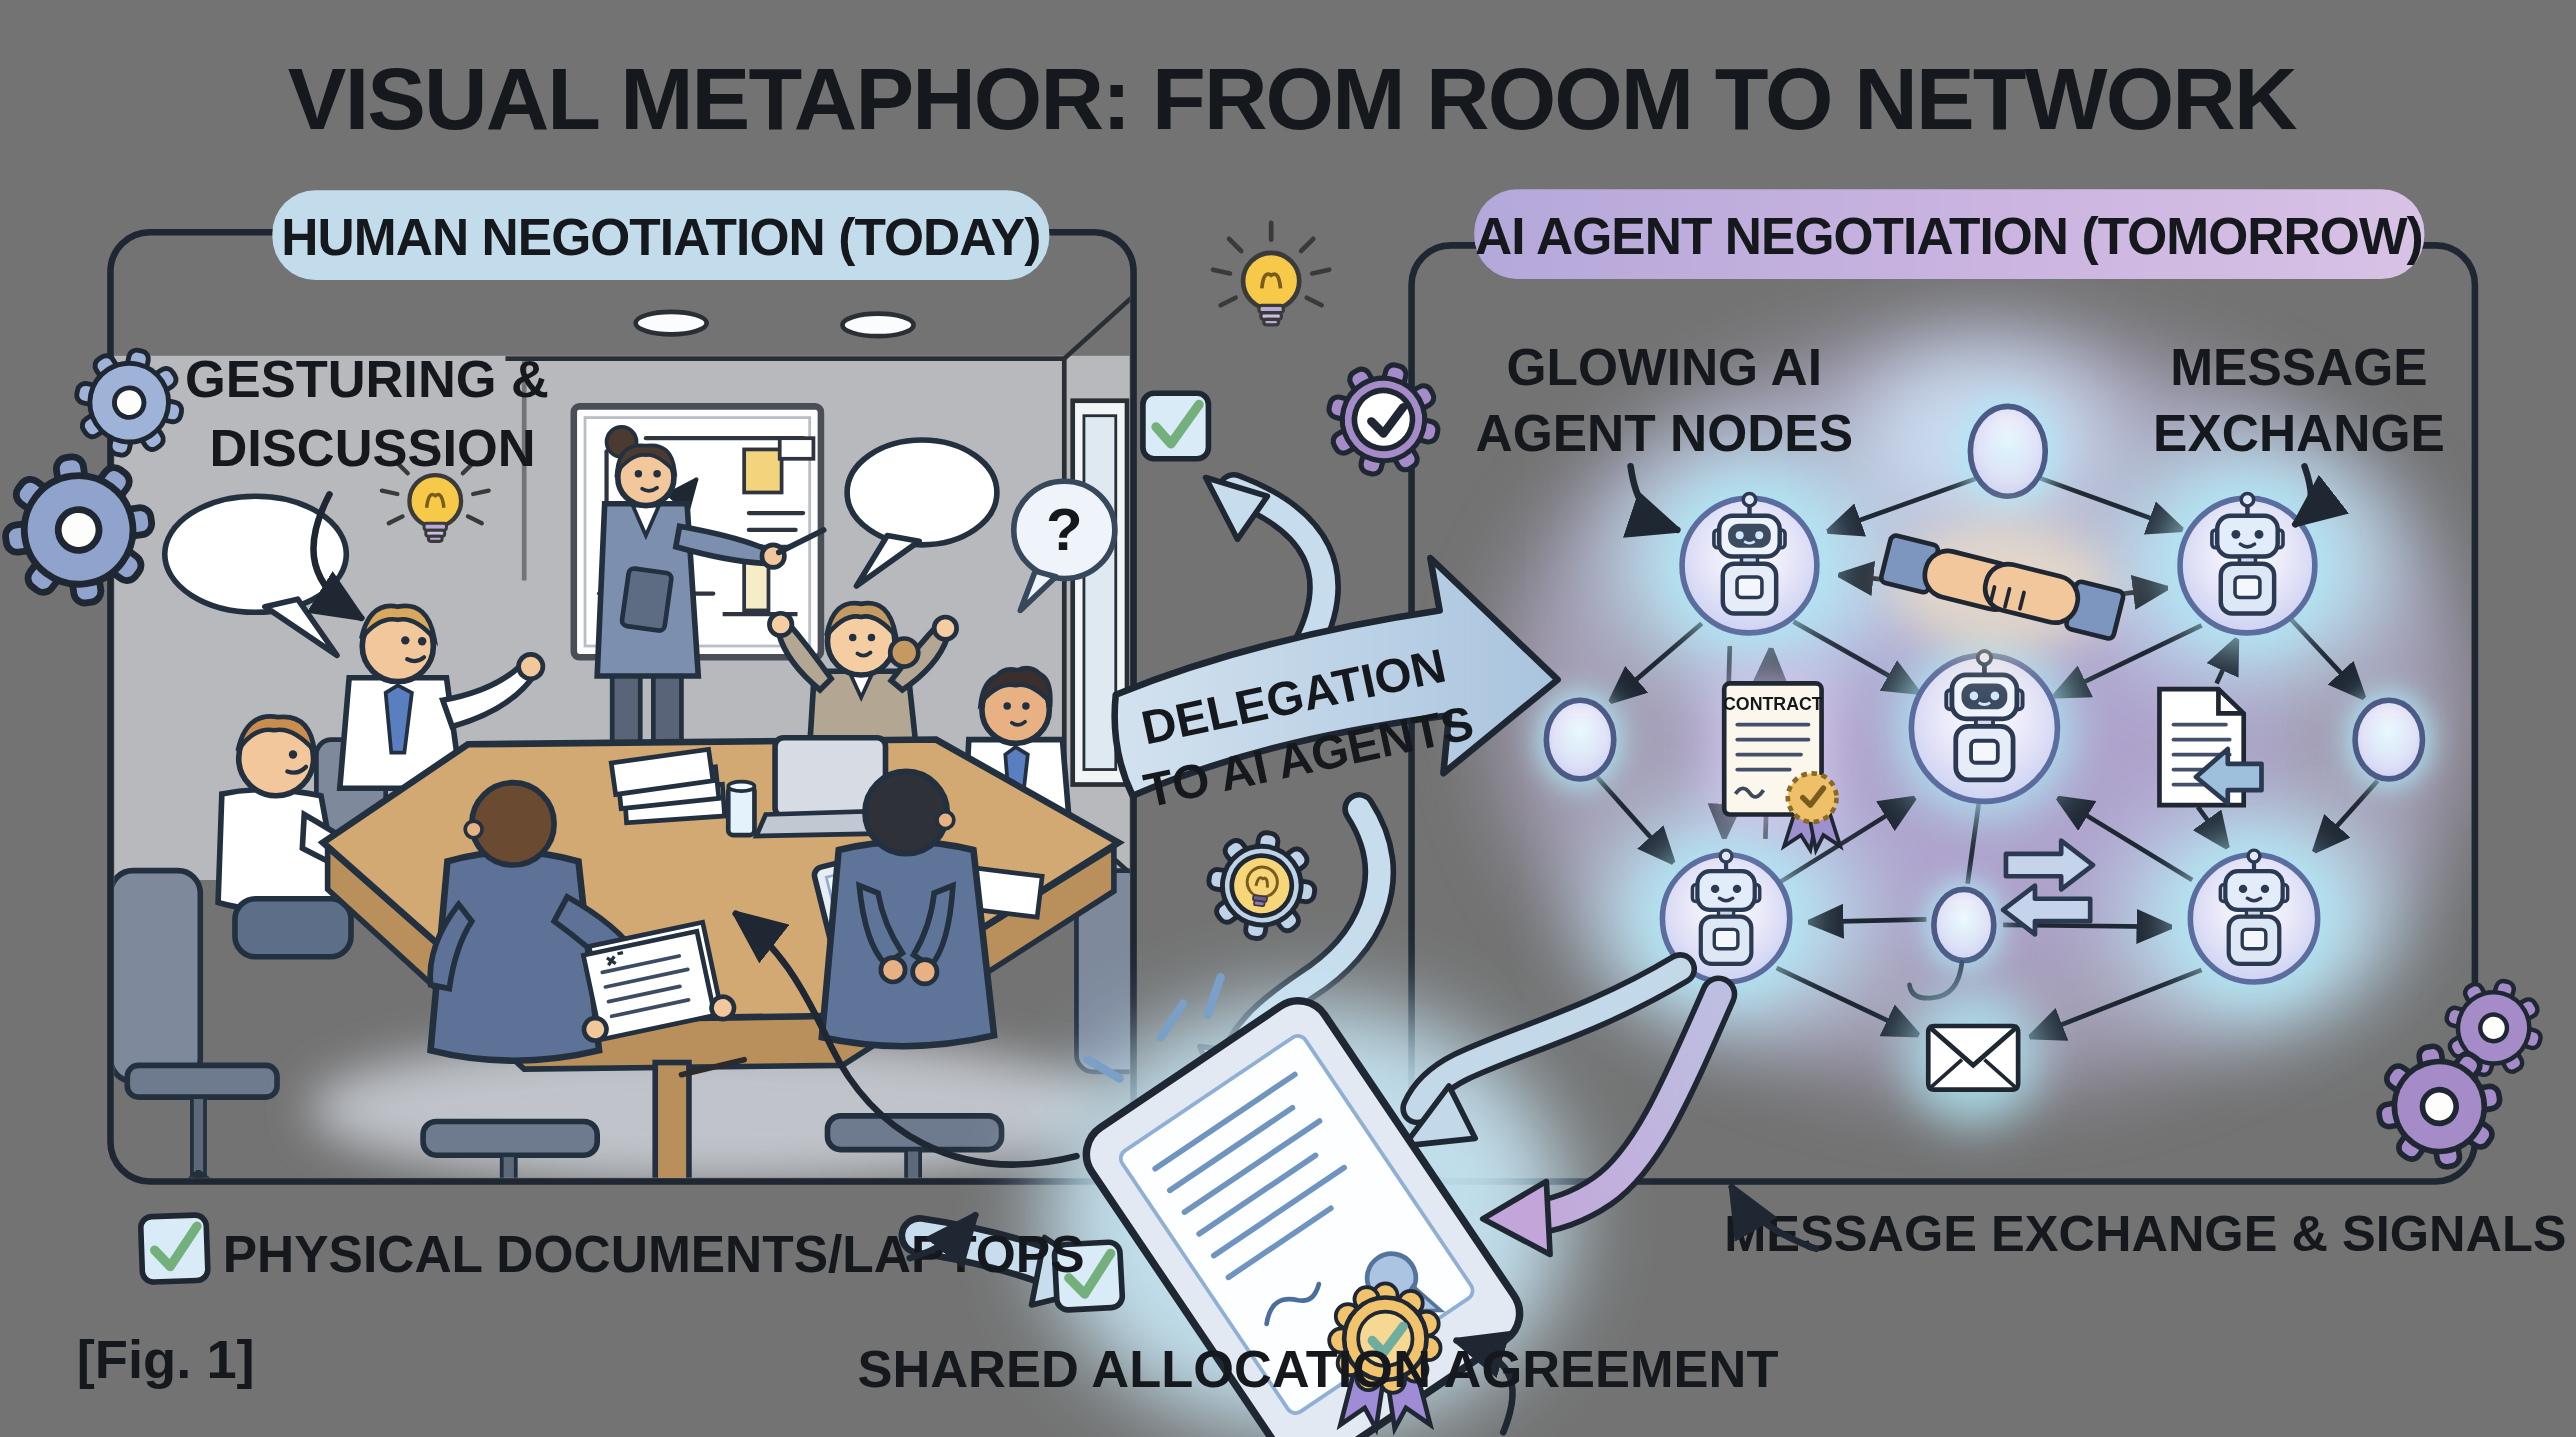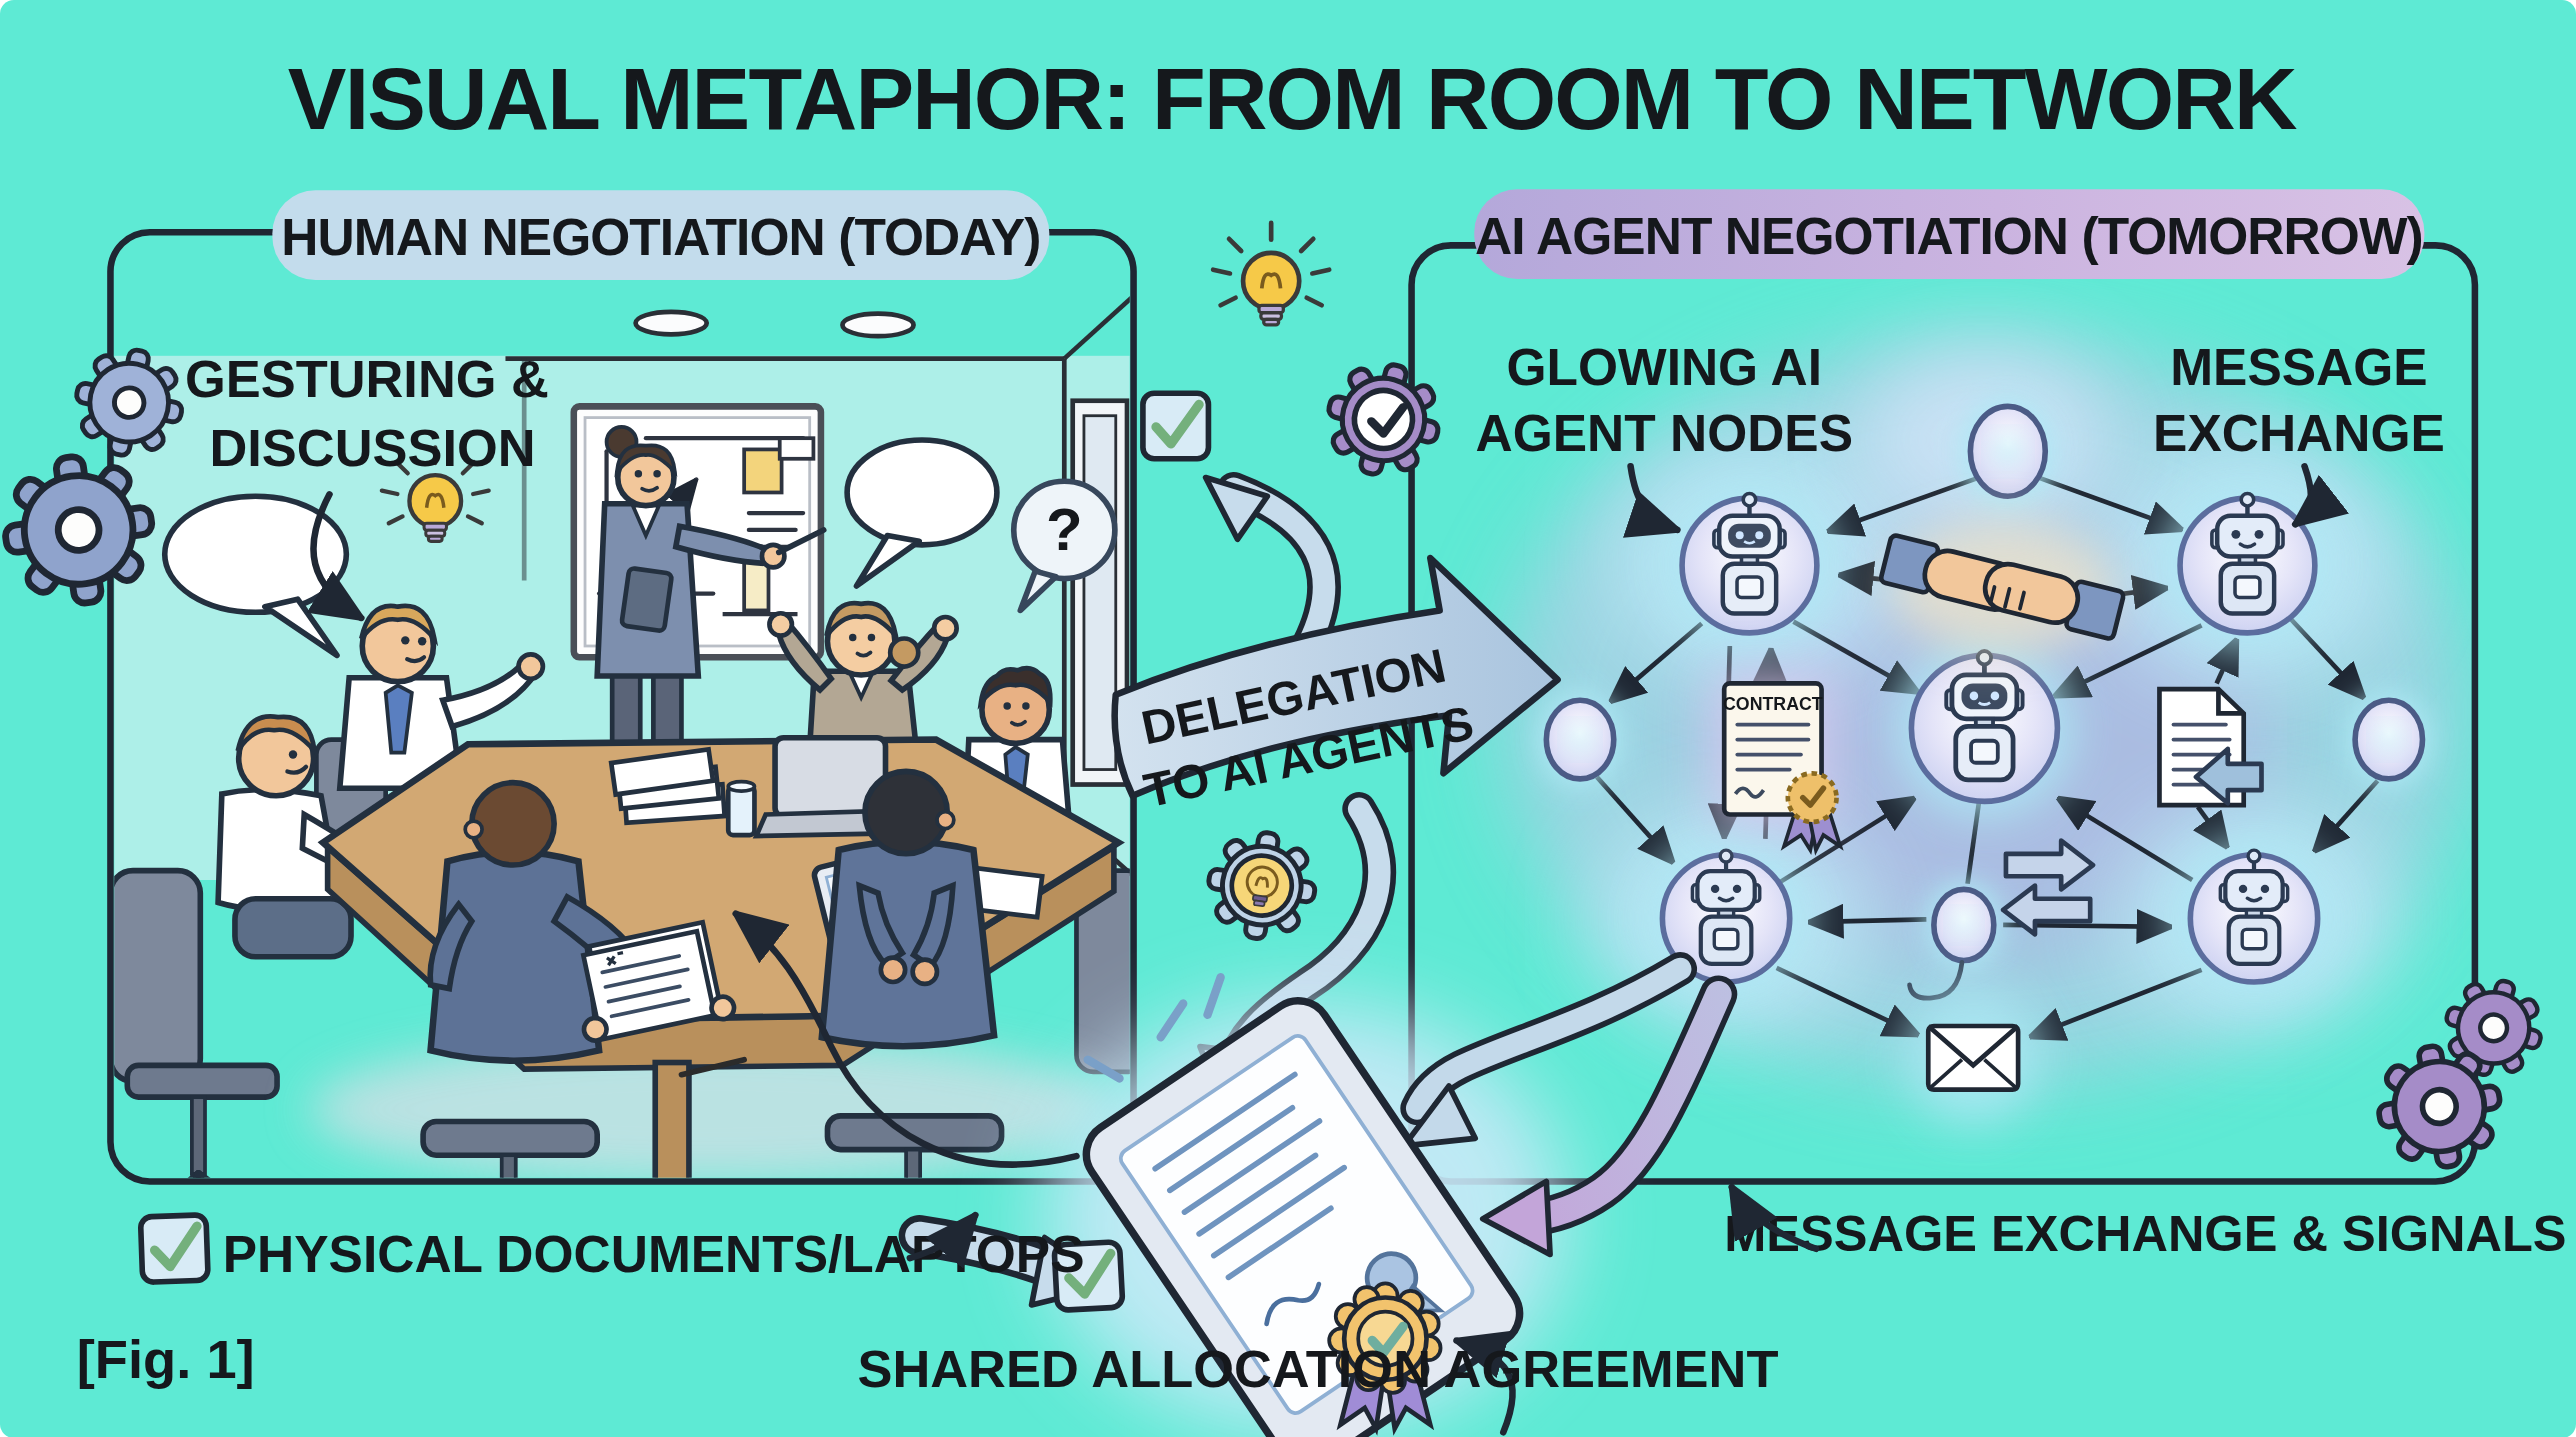--- a/index.html
+++ b/index.html
@@ -1,17 +1,17 @@
 <!DOCTYPE html>
 <html style="font-size:15px"><head>
 <meta charset="utf-8">
 <style>
   html,body{margin:0;padding:0;background:#ffffff;}
-  .canvas{position:relative;width:2576px;height:1438px;background:#5eead4;overflow:hidden;
-          font-family:"Liberation Sans", sans-serif;border-radius:14px;}
+  .canvas{position:relative;width:2576px;height:1438px;background:#737373;overflow:hidden;
+          font-family:"Liberation Sans", sans-serif;}
   svg{display:block}
   text{font-family:"Liberation Sans", sans-serif;font-weight:700;fill:#15181c;}
 </style>
 </head>
 <body>
 
 <div class="canvas">
 <svg width="2576" height="1438" viewBox="0 0 2752 1536" xmlns="http://www.w3.org/2000/svg">
 <defs>
   <marker id="ah" markerWidth="7.5" markerHeight="7.5" refX="7.5" refY="3.75" orient="auto" markerUnits="strokeWidth">

